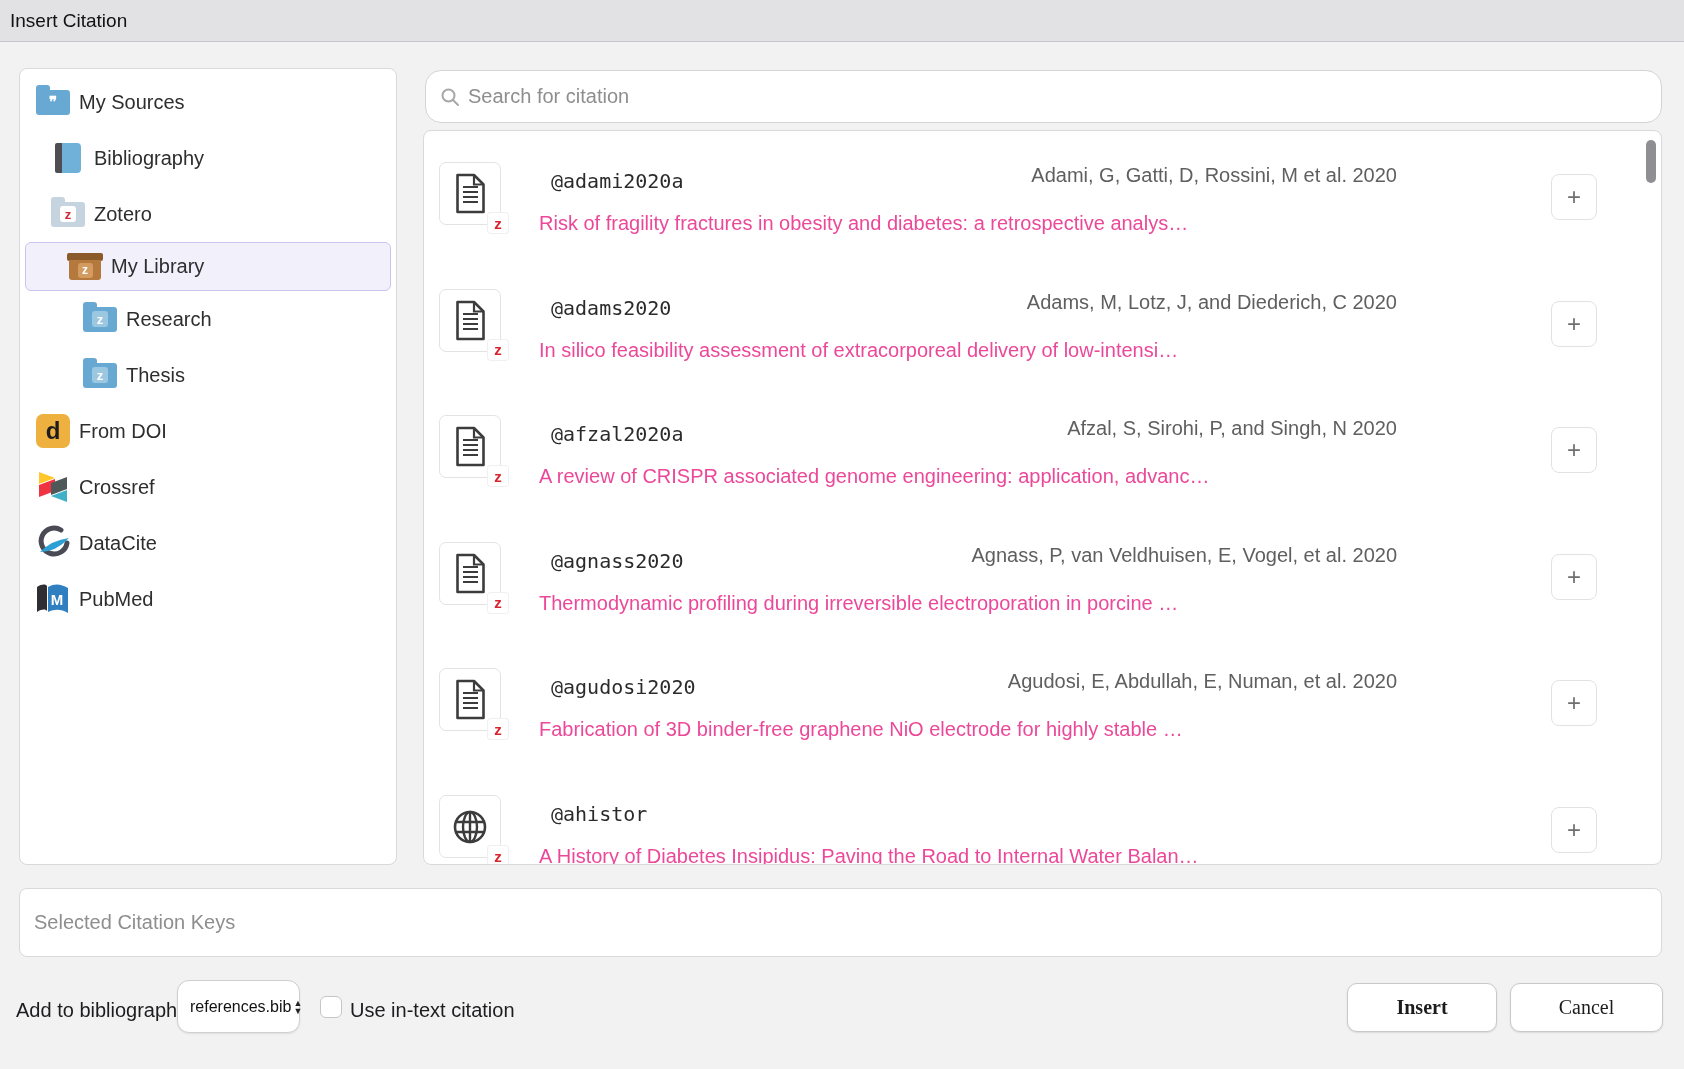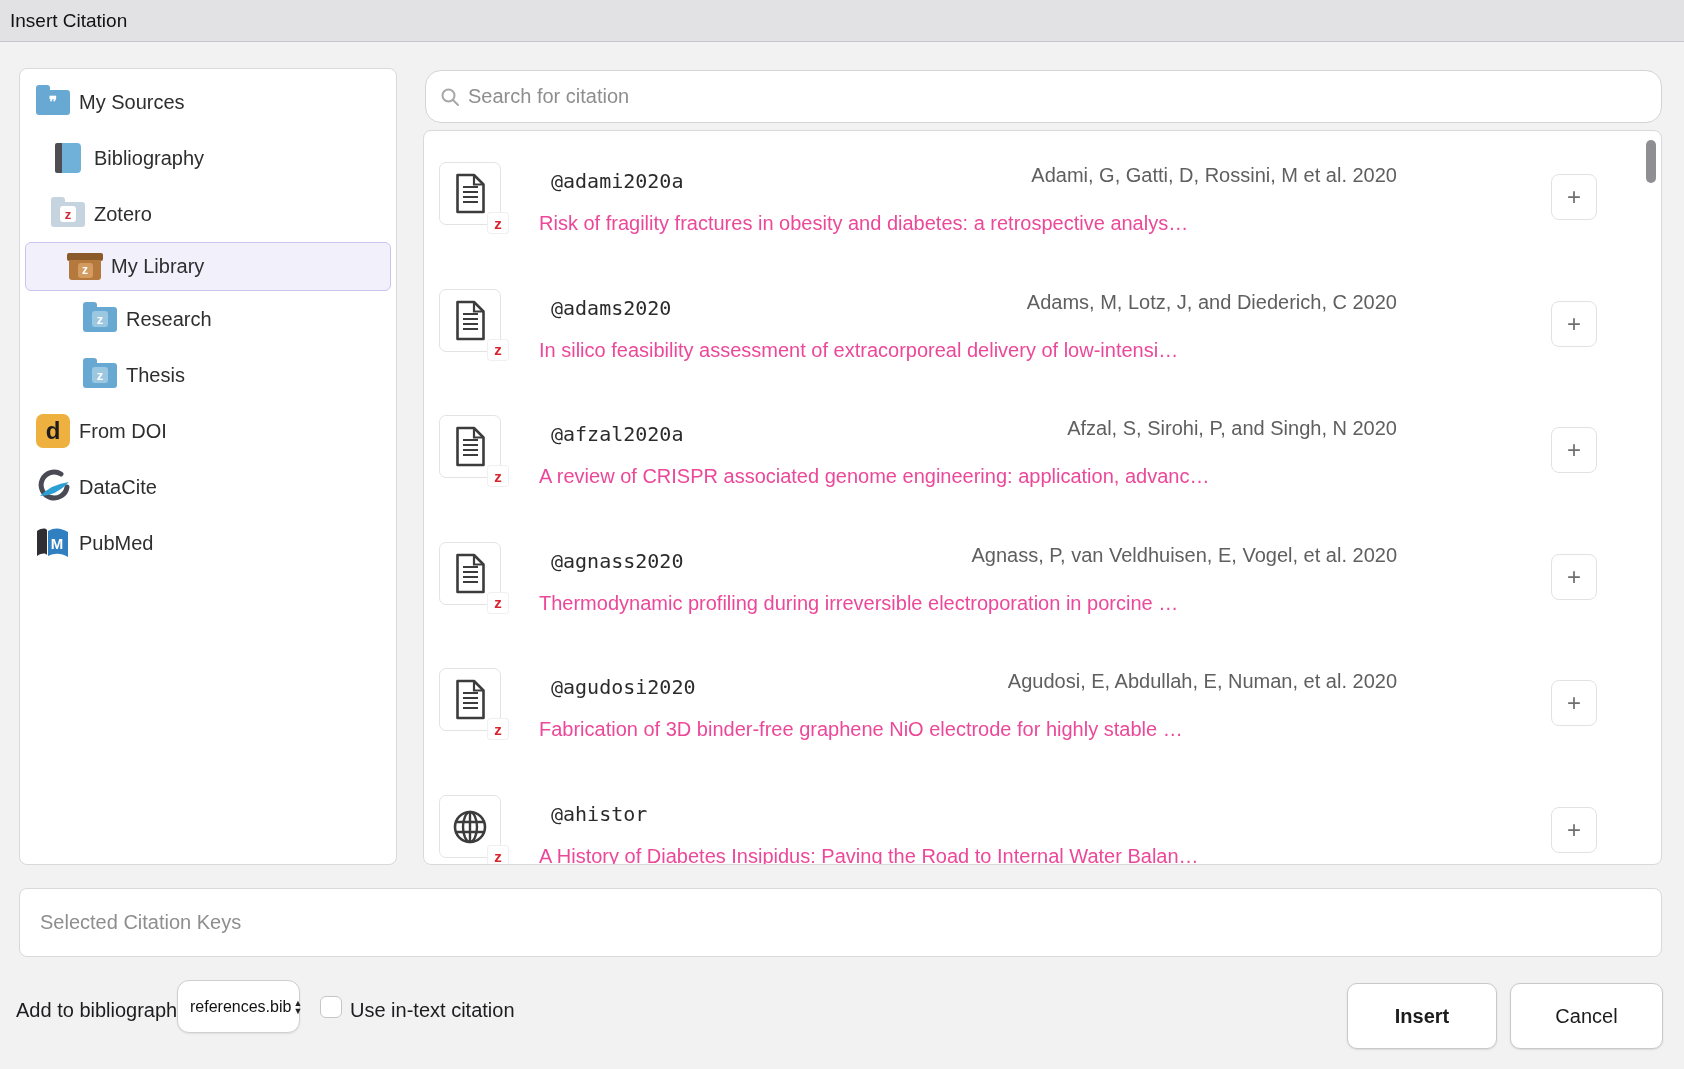--- a/index.html
+++ b/index.html
@@ -121,41 +121,41 @@
   }
   .scroll-thumb {
     position:absolute; right:5px; top:9px; width:10px; height:43px;
     background:#8f8f93; border-radius:5px;
   }
 
   
   .keys-input {
     position:absolute; left:19px; top:888px; width:1643px; height:69px;
     background:#fff; border:1px solid #d9d9d9; border-radius:8px;
-    font-size:20px; color:#333; padding-left:20px; font-family:inherit; outline:none;
+    font-size:20px; color:#333; padding-left:14px; font-family:inherit; outline:none;
   }
   .keys-input::placeholder { color:#8e8e8e; }
   .footer-label { position:absolute; font-size:20px; color:#1d1d1f; white-space:nowrap; }
   .bib-select {
     position:absolute; left:177px; top:980px; width:123px; height:53px;
     background:#fff; border:1px solid #cfcfcf; border-radius:12px;
     box-shadow:0 1px 2px rgba(0,0,0,0.08);
     display:flex; align-items:center; padding:0 8px 0 12px; cursor:pointer;
   }
   .bib-select .sel-text { font-size:16px; color:#111; flex:1; text-align:center; white-space:nowrap; }
   .updown { display:flex; flex-direction:column; line-height:0; margin-left:2px; }
   .updown span { font-size:9px; color:#222; line-height:8px; }
   .checkbox {
     position:absolute; left:320px; top:996px; width:22px; height:22px;
     background:#fff; border:1.5px solid #c6c6c6; border-radius:6px; cursor:pointer;
   }
   .btn {
-    position:absolute; top:983px; height:66px; background:#fff;
+    position:absolute; top:983px; height:49px; background:#fff;
     border:1px solid #c9c9c9; border-radius:10px;
-    font-size:20px; color:#1c1c1c; font-family:Liberation Sans, sans-serif; cursor:pointer;
+    font-size:20px; color:#1c1c1c; font-family:Liberation Serif, serif; cursor:pointer;
     box-shadow:0 1px 2px rgba(0,0,0,0.10);
   }
   .btn-insert { left:1347px; width:150px; font-weight:bold; }
   .btn-cancel { left:1510px; width:153px; }
 
   svg { display:block; }
 </style>
 </head>
 <body>
 
@@ -211,20 +211,31 @@
           <span class="zbadge-sq">z</span>
         </div>
       </span>
     <span class="side-label">Thesis</span>
   </div>
     <div class="side-row indent-0">
     <span class="icon-slot">
         <div class="doi">d</div>
       </span>
     <span class="side-label">From DOI</span>
+  </div>
+    <div class="side-row indent-0">
+    <span class="icon-slot">
+        <svg width="32" height="32" viewBox="0 0 32 32">
+          <polygon points="2,1 18,7 2,13" fill="#ffc72c"></polygon>
+          <polygon points="2,14 18,8 18,20 2,26" fill="#ef3340"></polygon>
+          <polygon points="30,18 14,24 14,12 30,6" fill="#4f5858"></polygon>
+          <polygon points="30,31 14,25 30,19" fill="#3eb1c8"></polygon>
+        </svg>
+      </span>
+    <span class="side-label">Crossref</span>
   </div>
     <div class="side-row indent-0">
     <span class="icon-slot">
         <svg width="36" height="36" viewBox="0 0 36 36">
           <path d="M26,5 A13,13 0 1,0 32,18" stroke="#4a4a55" stroke-width="5" fill="none" stroke-linecap="round"></path>
           <path d="M5,27 Q17,15 34,13 Q21,27 5,27 Z" fill="#2c9fd4"></path>
         </svg>
       </span>
     <span class="side-label">DataCite</span>
   </div>

